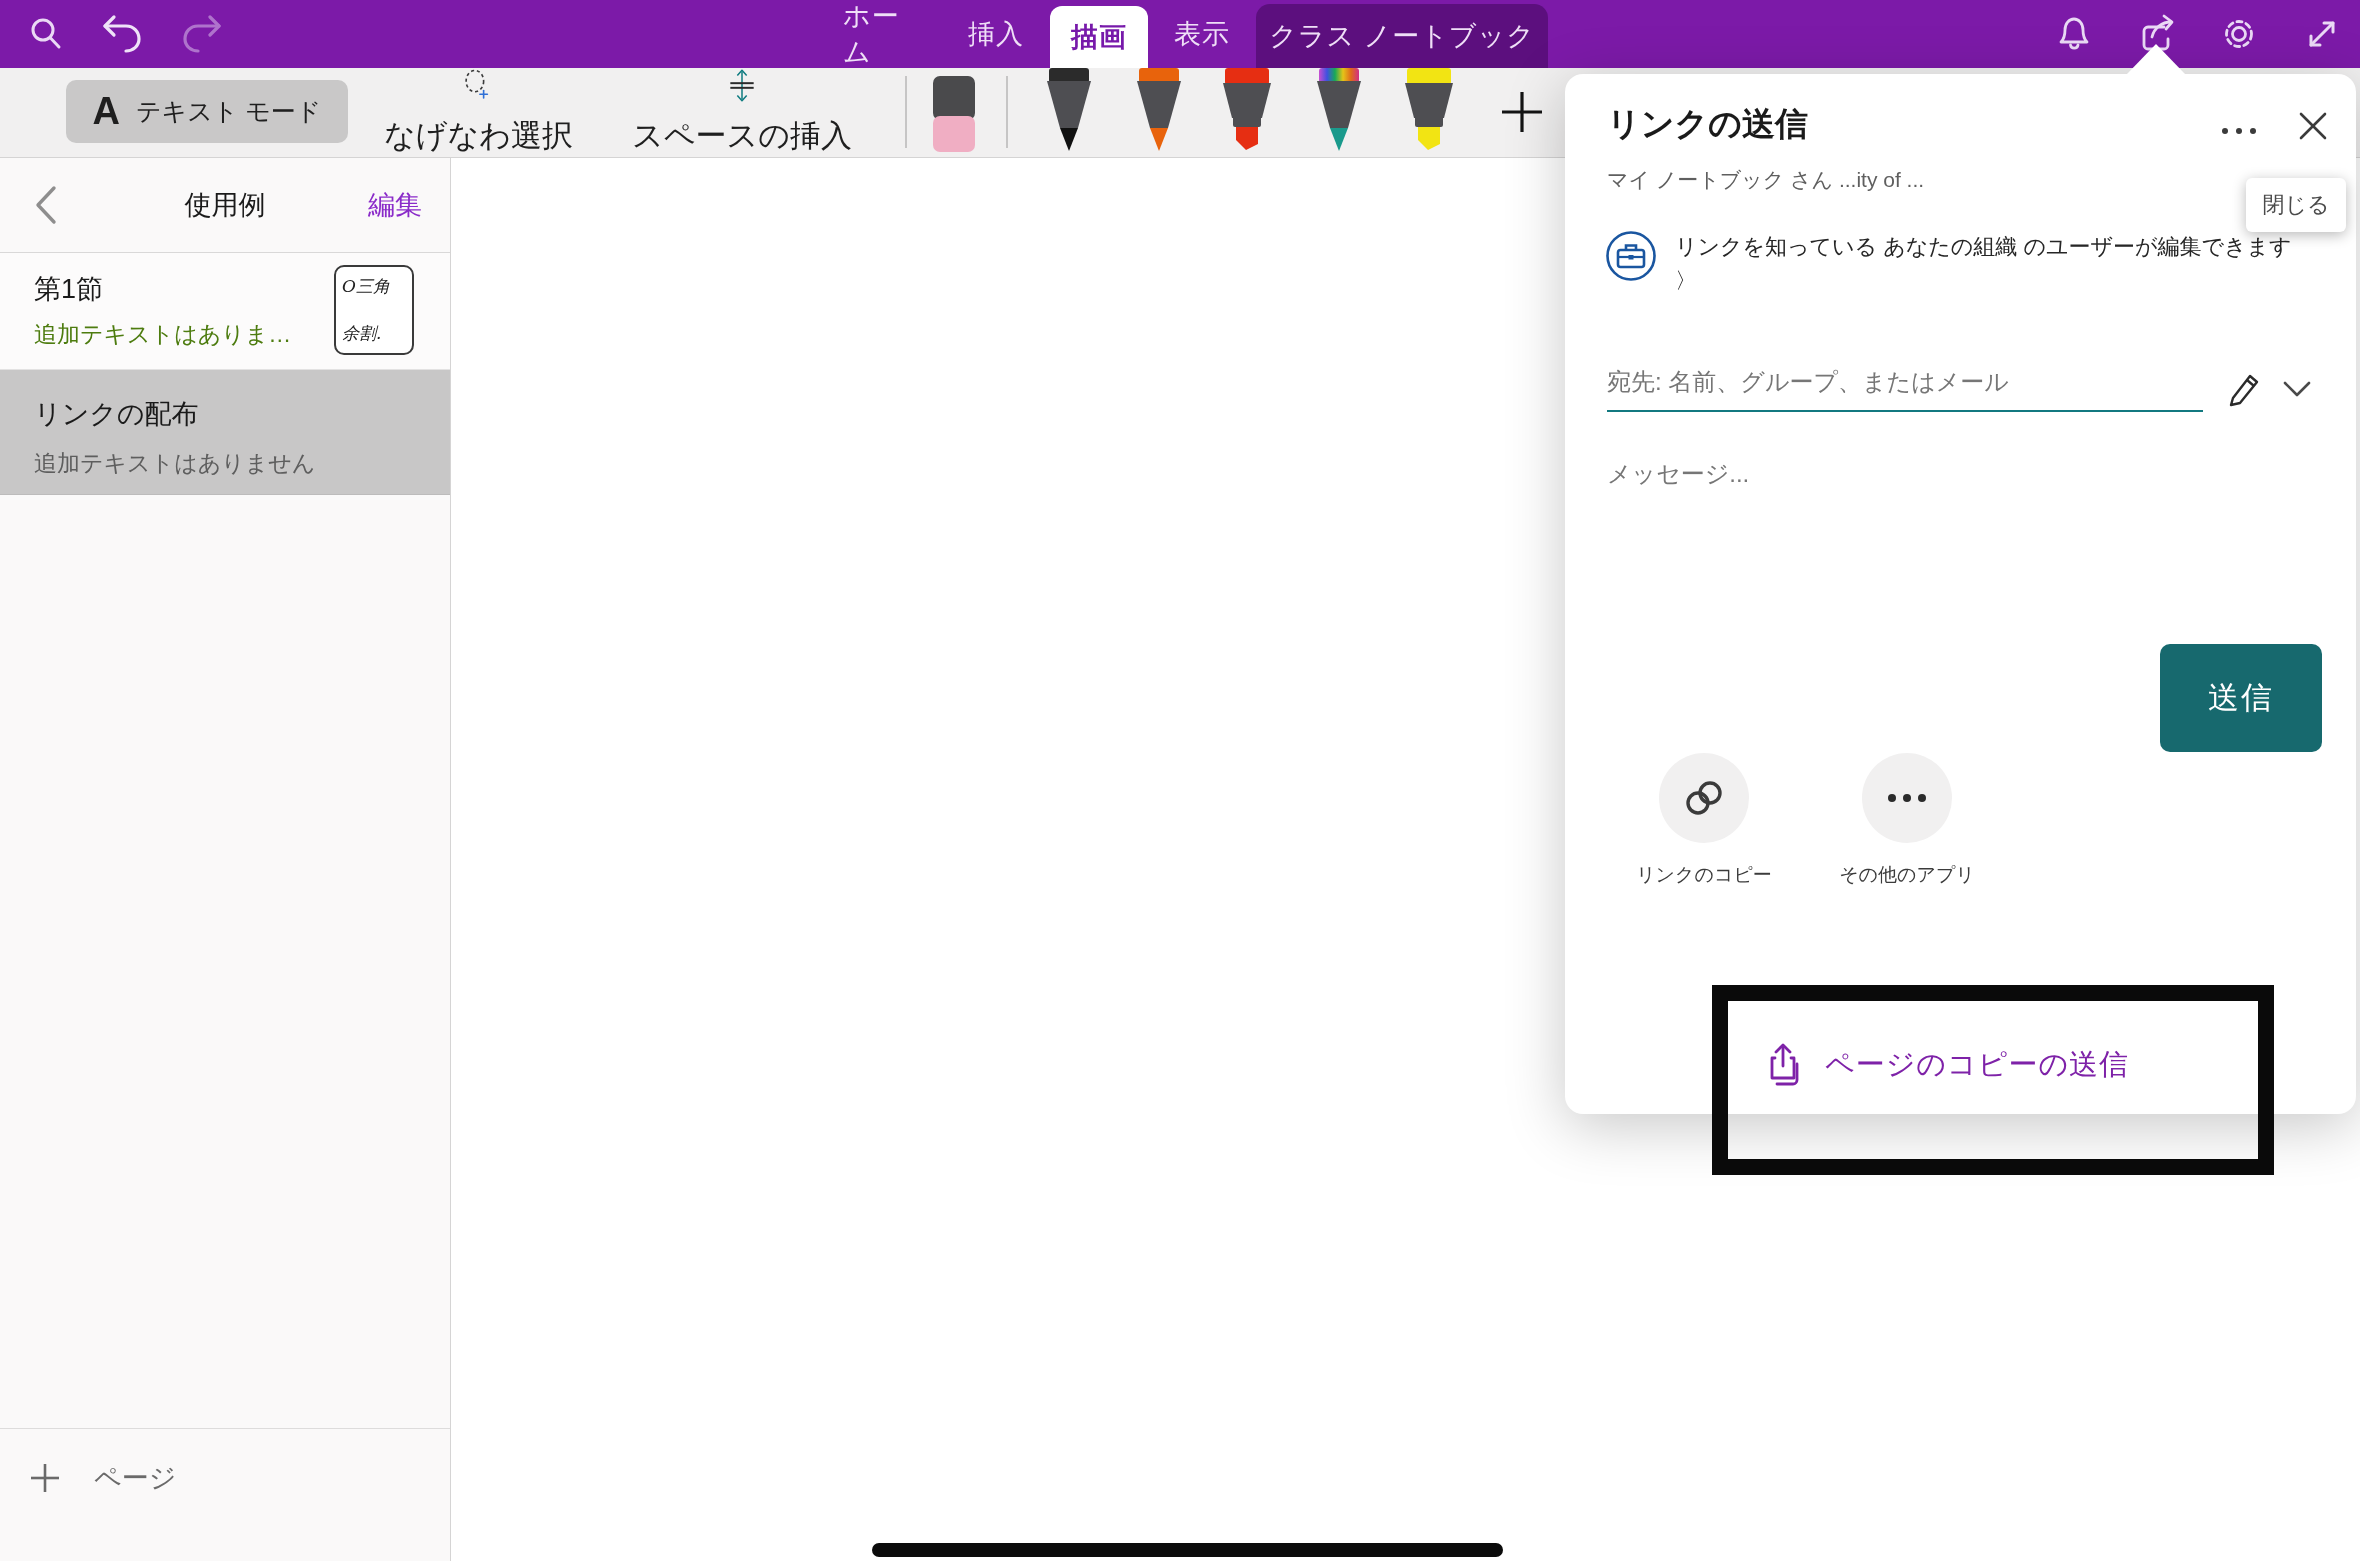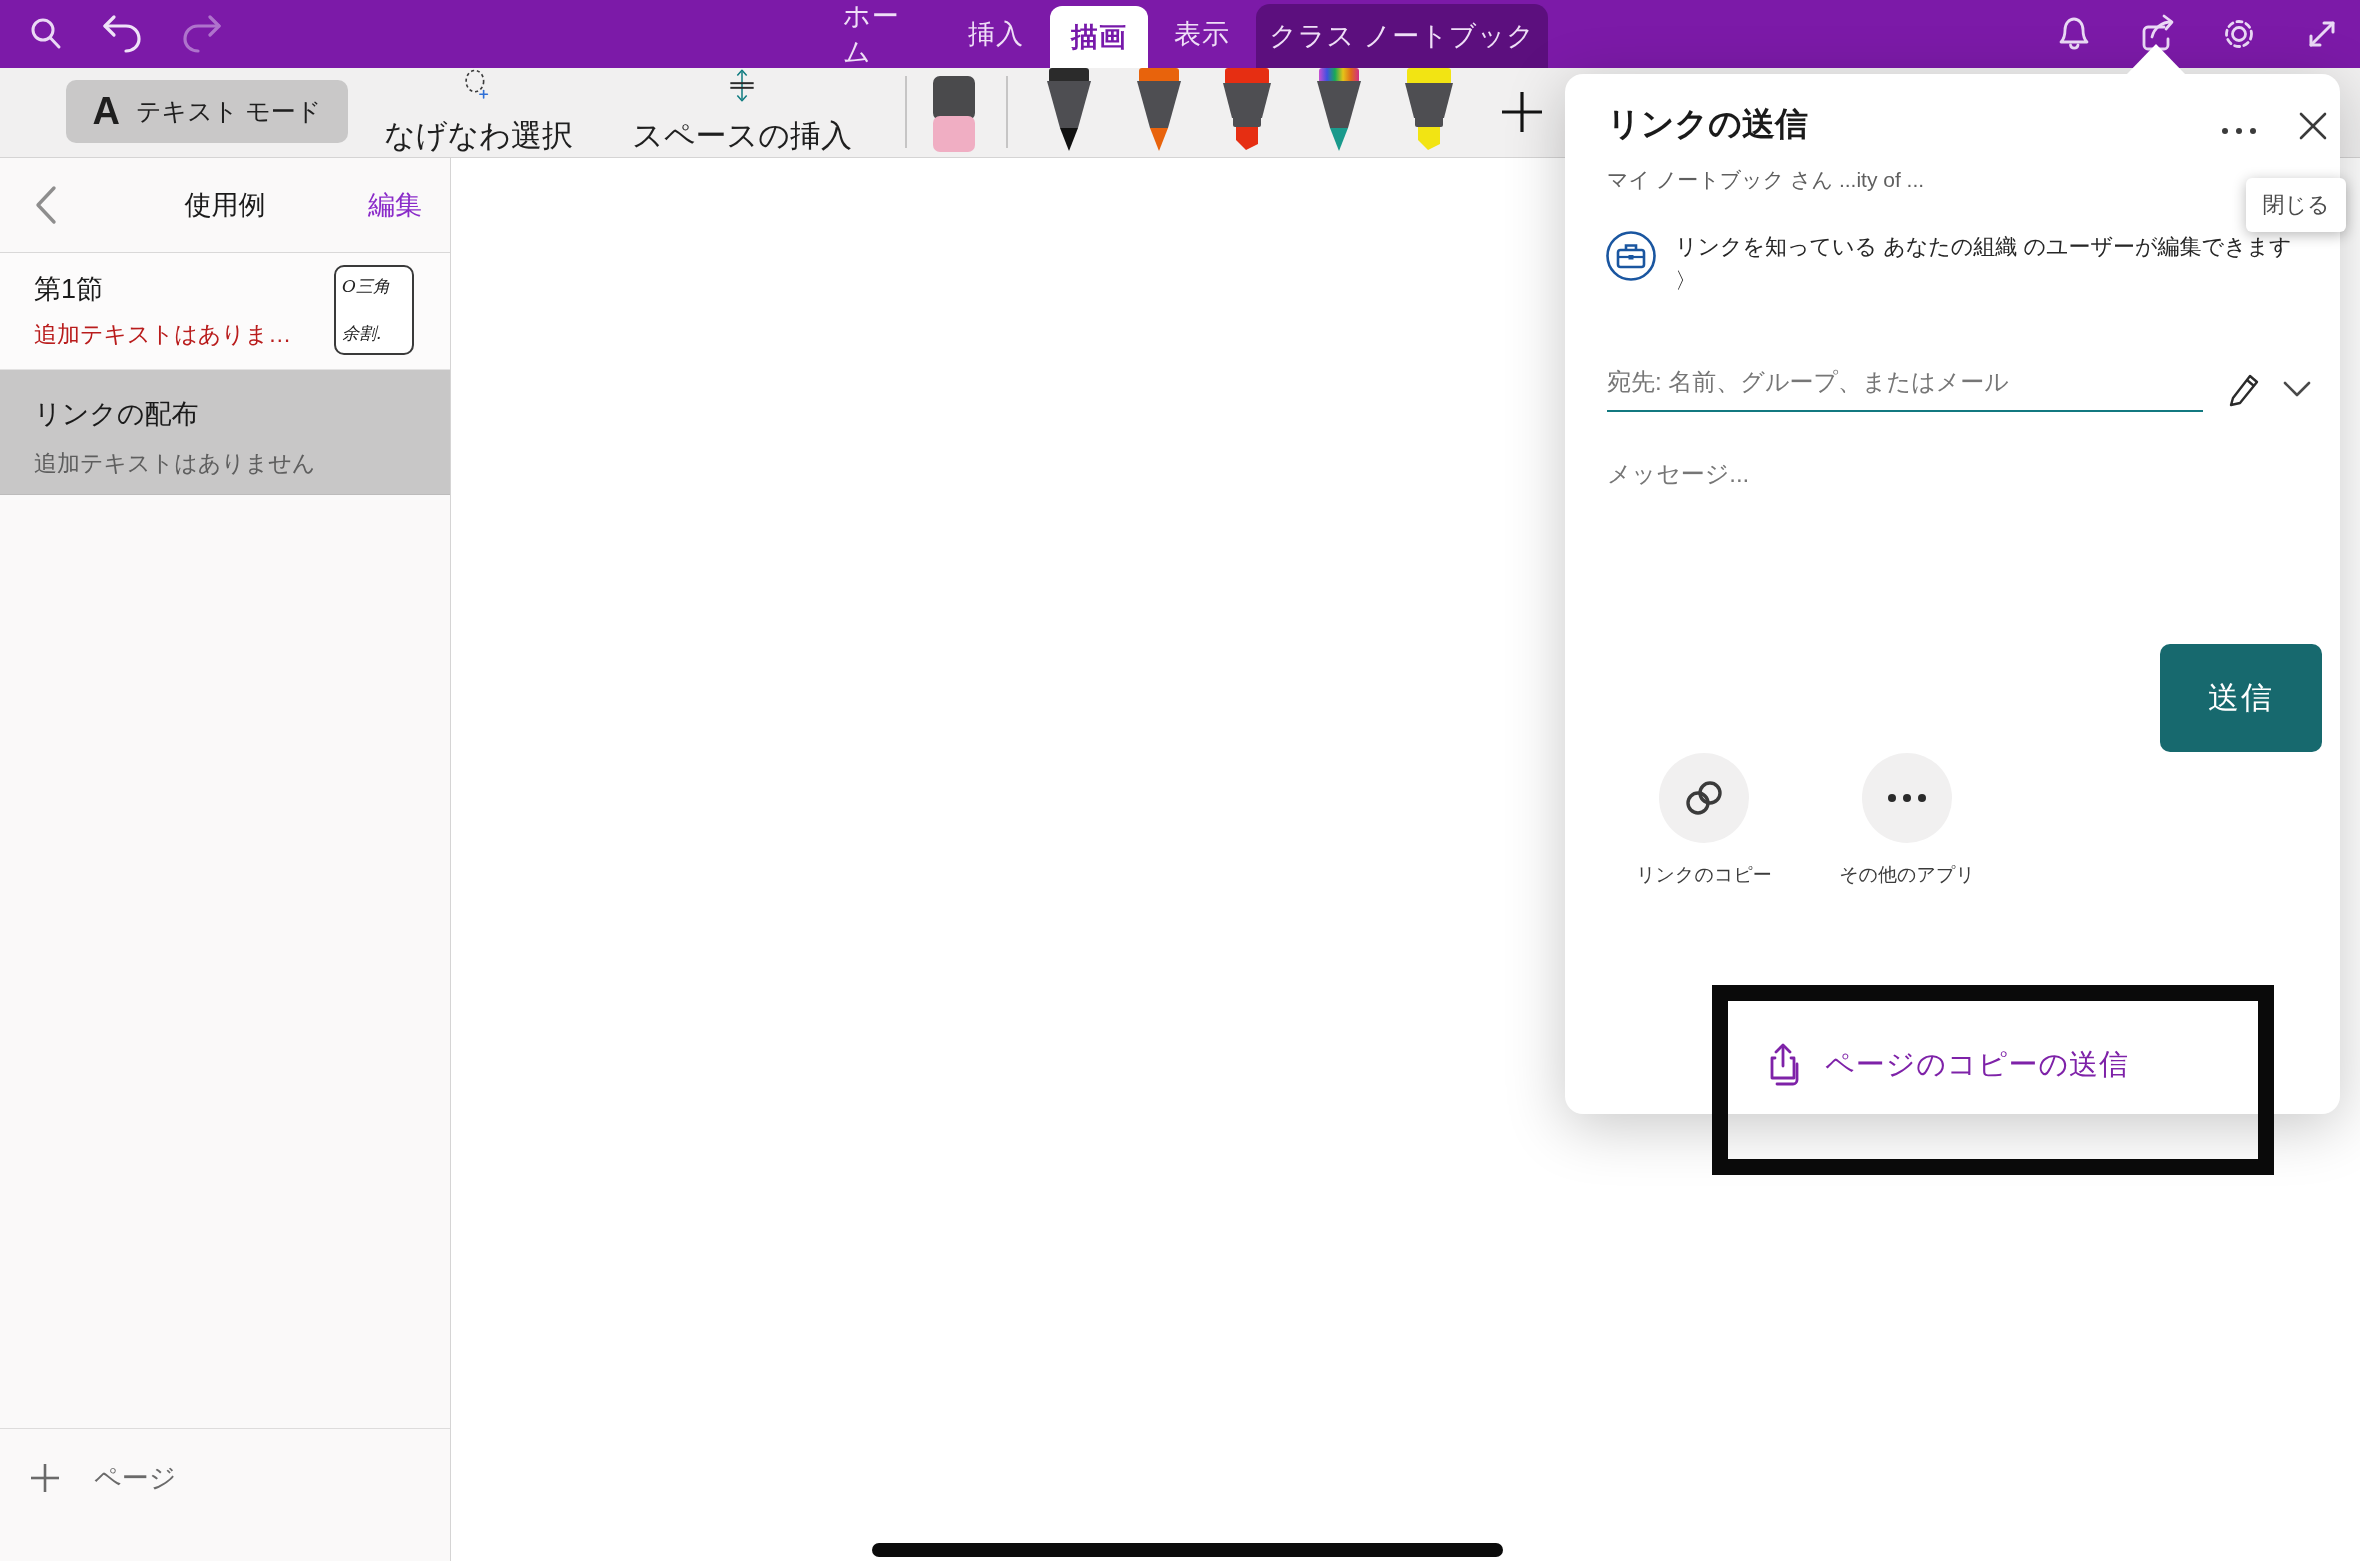--- a/index.html
+++ b/index.html
@@ -30,31 +30,31 @@
   .plus-btn{position:absolute;left:1494px;top:16px;width:56px;height:56px;display:flex;align-items:center;justify-content:center;}
   
   .sidebar{position:absolute;left:0;top:158px;width:450px;height:1403px;background:#FAF9F9;border-right:1px solid #D5D4D4;z-index:5;}
   .sb-header{position:absolute;left:0;top:0;width:450px;height:94px;border-bottom:1px solid #D9D8D8;}
   .sb-back{position:absolute;left:26px;top:26px;width:40px;height:42px;display:flex;align-items:center;justify-content:center;}
   .sb-title{position:absolute;left:0;top:0;width:450px;height:94px;display:flex;align-items:center;justify-content:center;
        font-size:27px;color:#1a1a1a;}
   .sb-edit{position:absolute;right:28px;top:0;height:94px;display:flex;align-items:center;font-size:27px;color:#8A2BC9;}
   .sb-item{position:absolute;left:0;width:450px;border-bottom:1px solid #E3E2E2;}
   .sb-item .t{position:absolute;left:34px;font-size:27px;color:#1a1a1a;text-align:center;}
-  .sb-item .s{position:absolute;left:34px;font-size:23px;color:#b91c1c;}
+  .sb-item .s{position:absolute;left:34px;font-size:23px;color:#4d7c0f;}
   .thumb{position:absolute;left:334px;top:12px;width:80px;height:90px;background:#fff;border:2px solid #3A3A3A;border-radius:10px;
        display:flex;flex-direction:column;justify-content:space-between;padding:8px 6px;box-sizing:border-box;
        font-family:"DejaVu Serif",serif;font-style:italic;font-size:17px;color:#222;}
   .sb-bottom-div{position:absolute;left:0;top:1270px;width:450px;height:1px;background:#DDDCDC;}
   .add-page{position:absolute;left:28px;top:1290px;height:60px;display:flex;align-items:center;gap:32px;color:#6A6A6A;font-size:27px;}
   
   .canvas{position:absolute;left:451px;top:158px;width:1909px;height:1403px;background:#ffffff;z-index:1;}
   
   .dialog{position:absolute;left:1565px;top:74px;width:775px;height:1040px;background:#ffffff;border-radius:18px;
-       box-shadow:0 12px 60px rgba(0,0,0,0.22);z-index:40;}
+       box-shadow:0 12px 60px rgba(0,0,0,0.22);z-index:40;padding-left:16px;}
   .dlg-title{position:absolute;left:42px;top:28px;font-size:33px;font-weight:bold;color:#1a1a1a;}
   .dlg-more{position:absolute;left:650px;top:40px;width:48px;height:34px;display:flex;align-items:center;justify-content:center;}
   .dlg-close{position:absolute;left:728px;top:30px;width:40px;height:44px;display:flex;align-items:center;justify-content:center;}
   .dlg-sub{position:absolute;left:42px;top:92px;font-size:21px;color:#5F5F5F;}
   .tooltip{position:absolute;left:2246px;top:178px;width:100px;height:54px;background:#ffffff;border-radius:6px;
        box-shadow:0 3px 14px rgba(0,0,0,0.28);display:flex;align-items:center;justify-content:center;
        font-size:22px;color:#4A4A4A;z-index:60;}
   .perm-row{position:absolute;left:40px;top:156px;width:700px;display:flex;gap:18px;}
   .perm-icon{flex:0 0 52px;width:52px;height:52px;}
   .perm-text{font-size:22px;line-height:34px;color:#262626;width:620px;}

